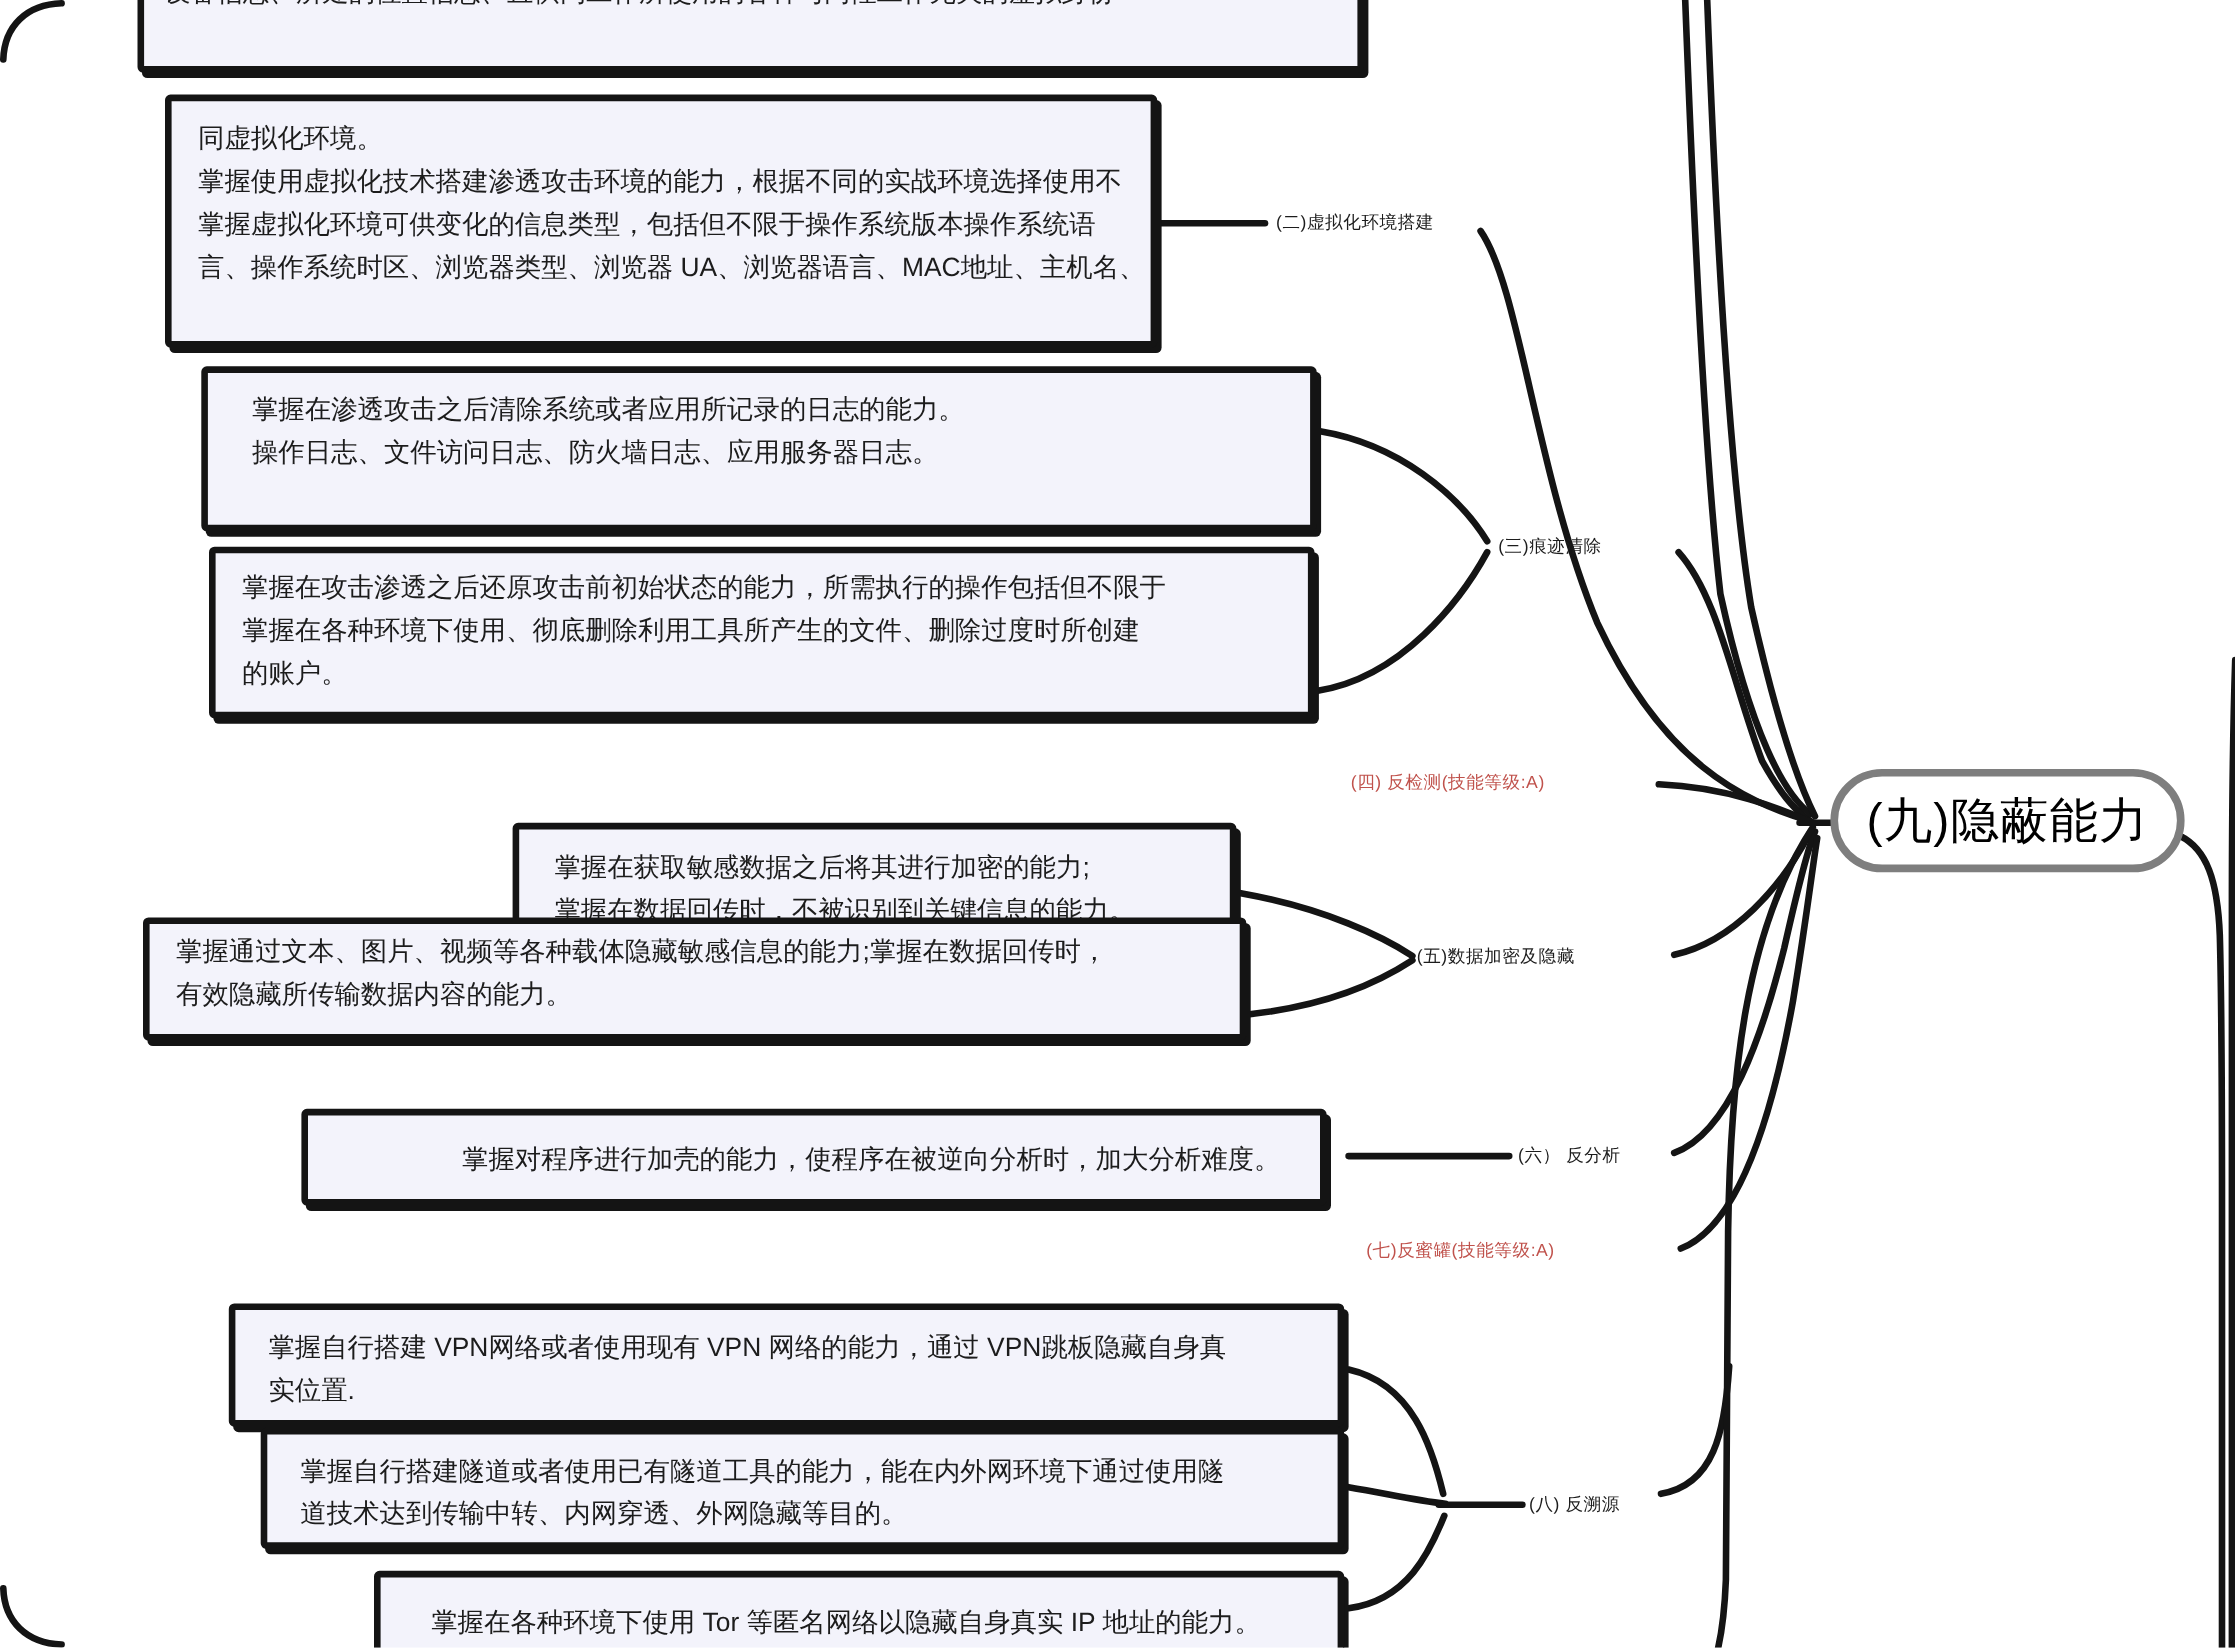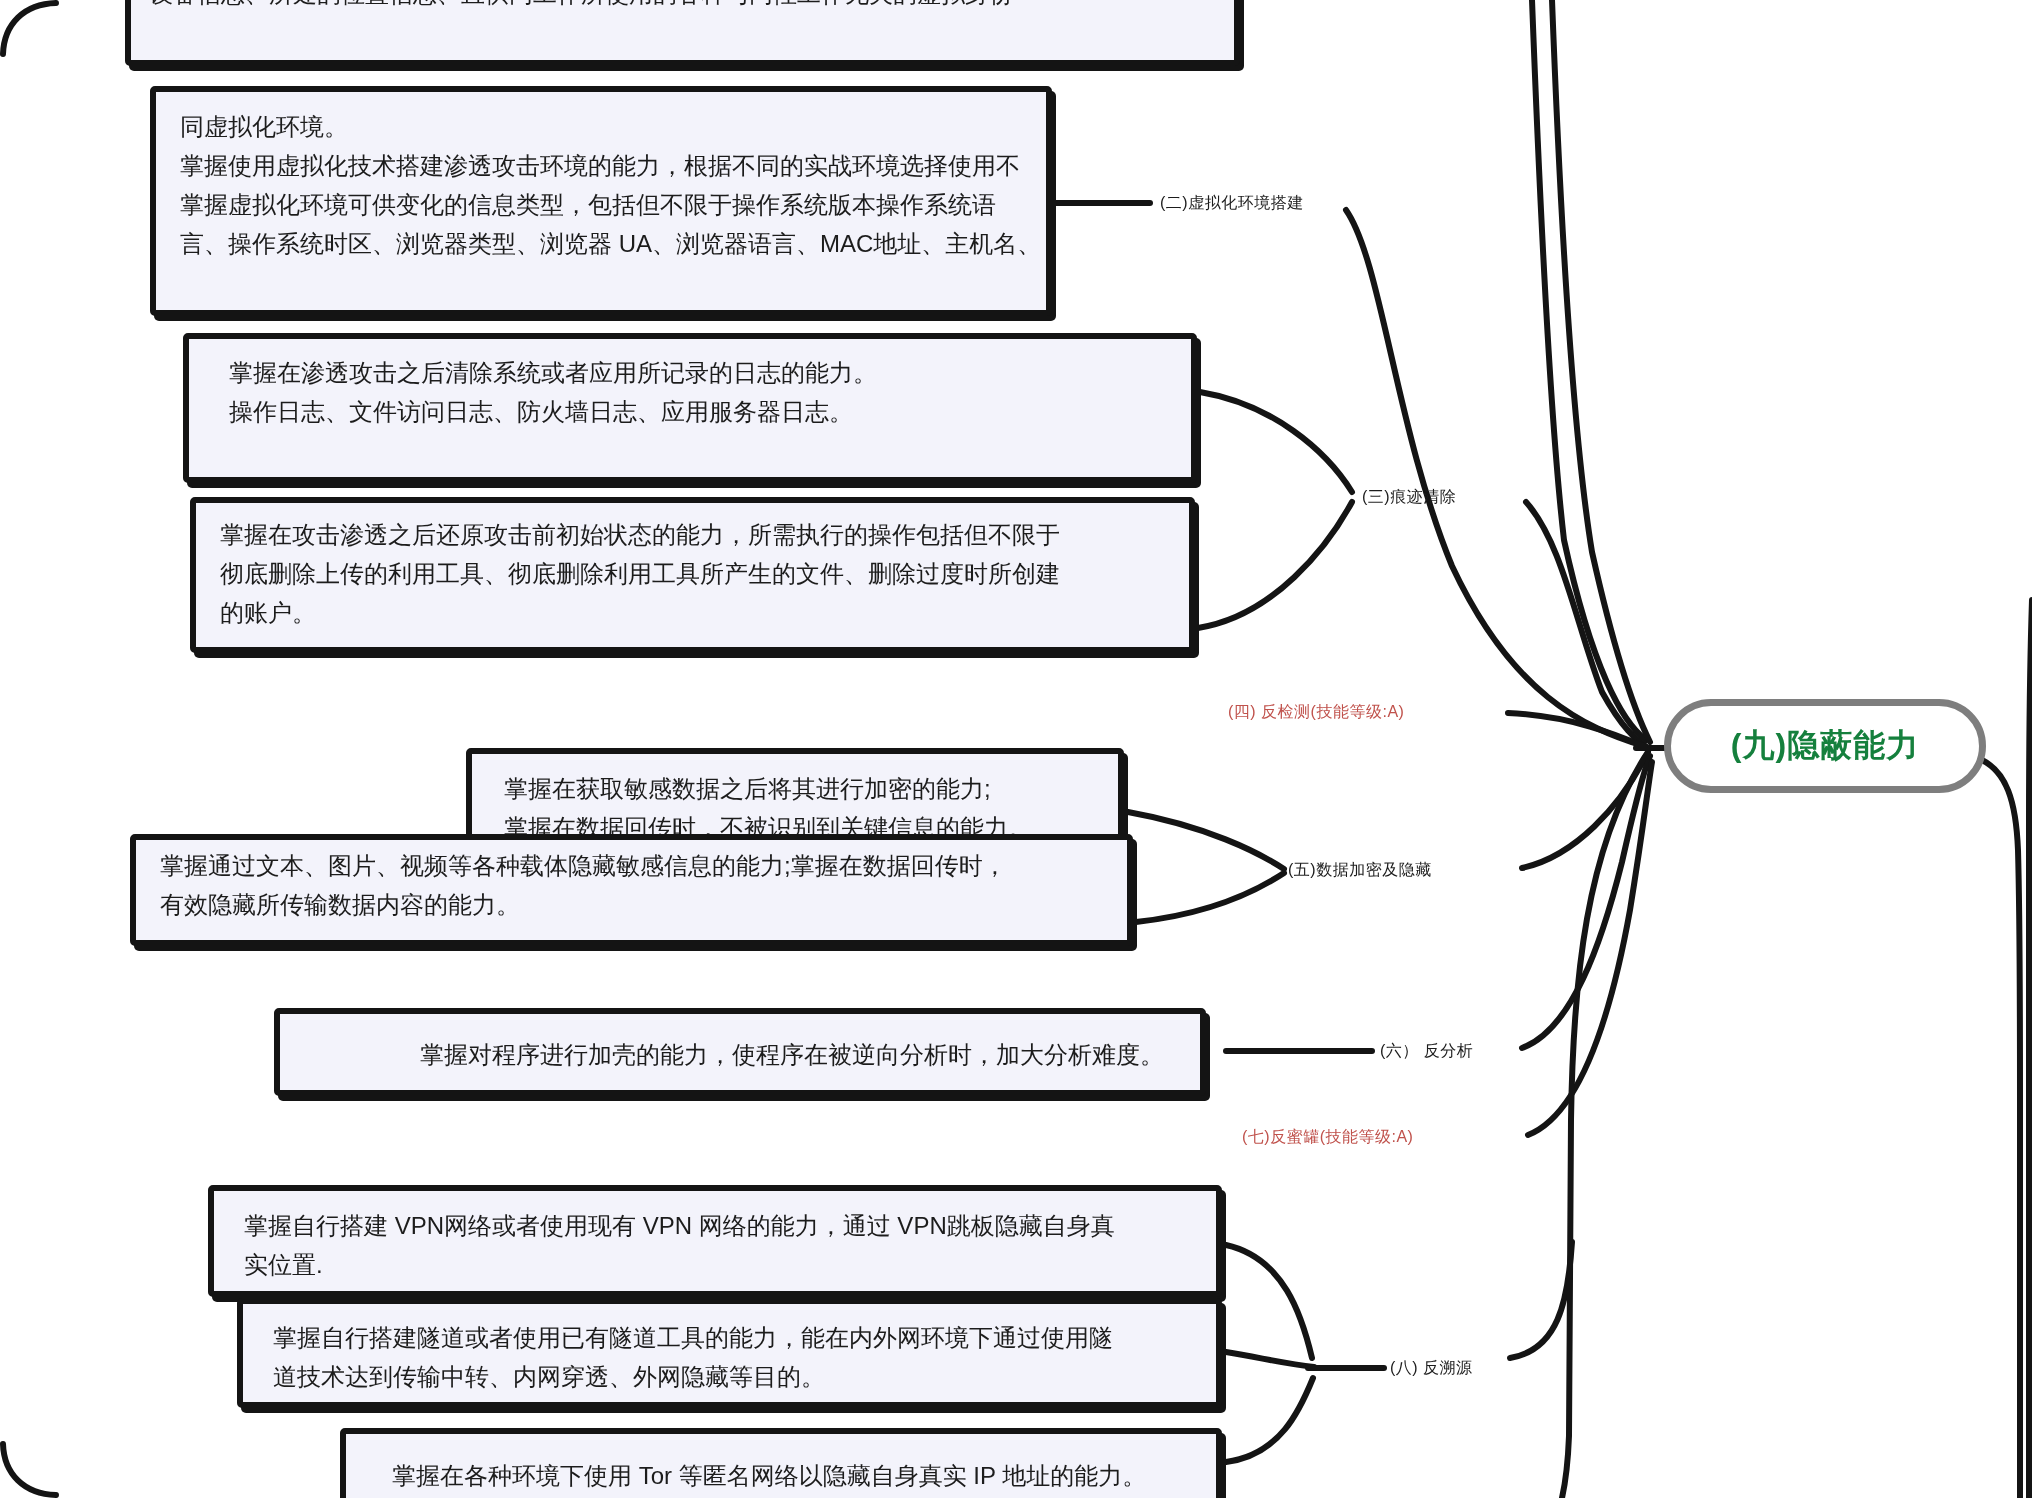--- a/index.html
+++ b/index.html
@@ -18,21 +18,21 @@
   .box .tline{white-space:nowrap;}
   .label{
     position:absolute;font-size:16px;white-space:nowrap;color:#1c1c1c;
     transform:translateY(-50%);letter-spacing:0.5px;
   }
   .label.red{color:#c0524c;}
   .root-node{
     position:absolute;left:1664px;top:699px;width:322px;height:94px;box-sizing:border-box;
     background:#ffffff;border:7px solid #7e7e7e;border-radius:47px;
     display:flex;align-items:center;justify-content:center;
-    font-size:32px;font-weight:bold;letter-spacing:1px;color:#15803d;white-space:nowrap;
+    font-size:44px;font-weight:normal;letter-spacing:1px;color:#000000;white-space:nowrap;
   }
 </style>
 </head>
 <body>
 
 <div class="canvas">
 
   <svg class="wires" viewBox="0 0 2032 1498">
 
     <path d="M3 54 C4 24 24 4 56 3"></path>
@@ -77,21 +77,21 @@
     <div class="tline">言、操作系统时区、浏览器类型、浏览器 UA、浏览器语言、MAC地址、主机名、</div>
   </div>
 
   <div class="box" style="left:183px;top:333px;width:1014px;height:150px;padding:14px 40px;">
     <div class="tline">掌握在渗透攻击之后清除系统或者应用所记录的日志的能力。</div>
     <div class="tline">操作日志、文件访问日志、防火墙日志、应用服务器日志。</div>
   </div>
 
   <div class="box" style="left:190px;top:497px;width:1005px;height:156px;padding:12px 24px;">
     <div class="tline">掌握在攻击渗透之后还原攻击前初始状态的能力，所需执行的操作包括但不限于</div>
-    <div class="tline">彻底删除上传的利用工具、彻底删除利用工具所产生的文件、删除过度时所创建</div>
+    <div class="tline">掌握在各种环境下使用、彻底删除利用工具所产生的文件、删除过度时所创建</div>
     <div class="tline">的账户。</div>
   </div>
 
   <div class="box" style="left:466px;top:748px;width:658px;height:114px;padding:15px 32px;">
     <div class="tline">掌握在获取敏感数据之后将其进行加密的能力;</div>
     <div class="tline">掌握在数据回传时，不被识别到关键信息的能力。</div>
   </div>
 
   <div class="box" style="left:130px;top:834px;width:1003px;height:112px;padding:6px 24px;">
     <div class="tline">掌握通过文本、图片、视频等各种载体隐藏敏感信息的能力;掌握在数据回传时，</div>

